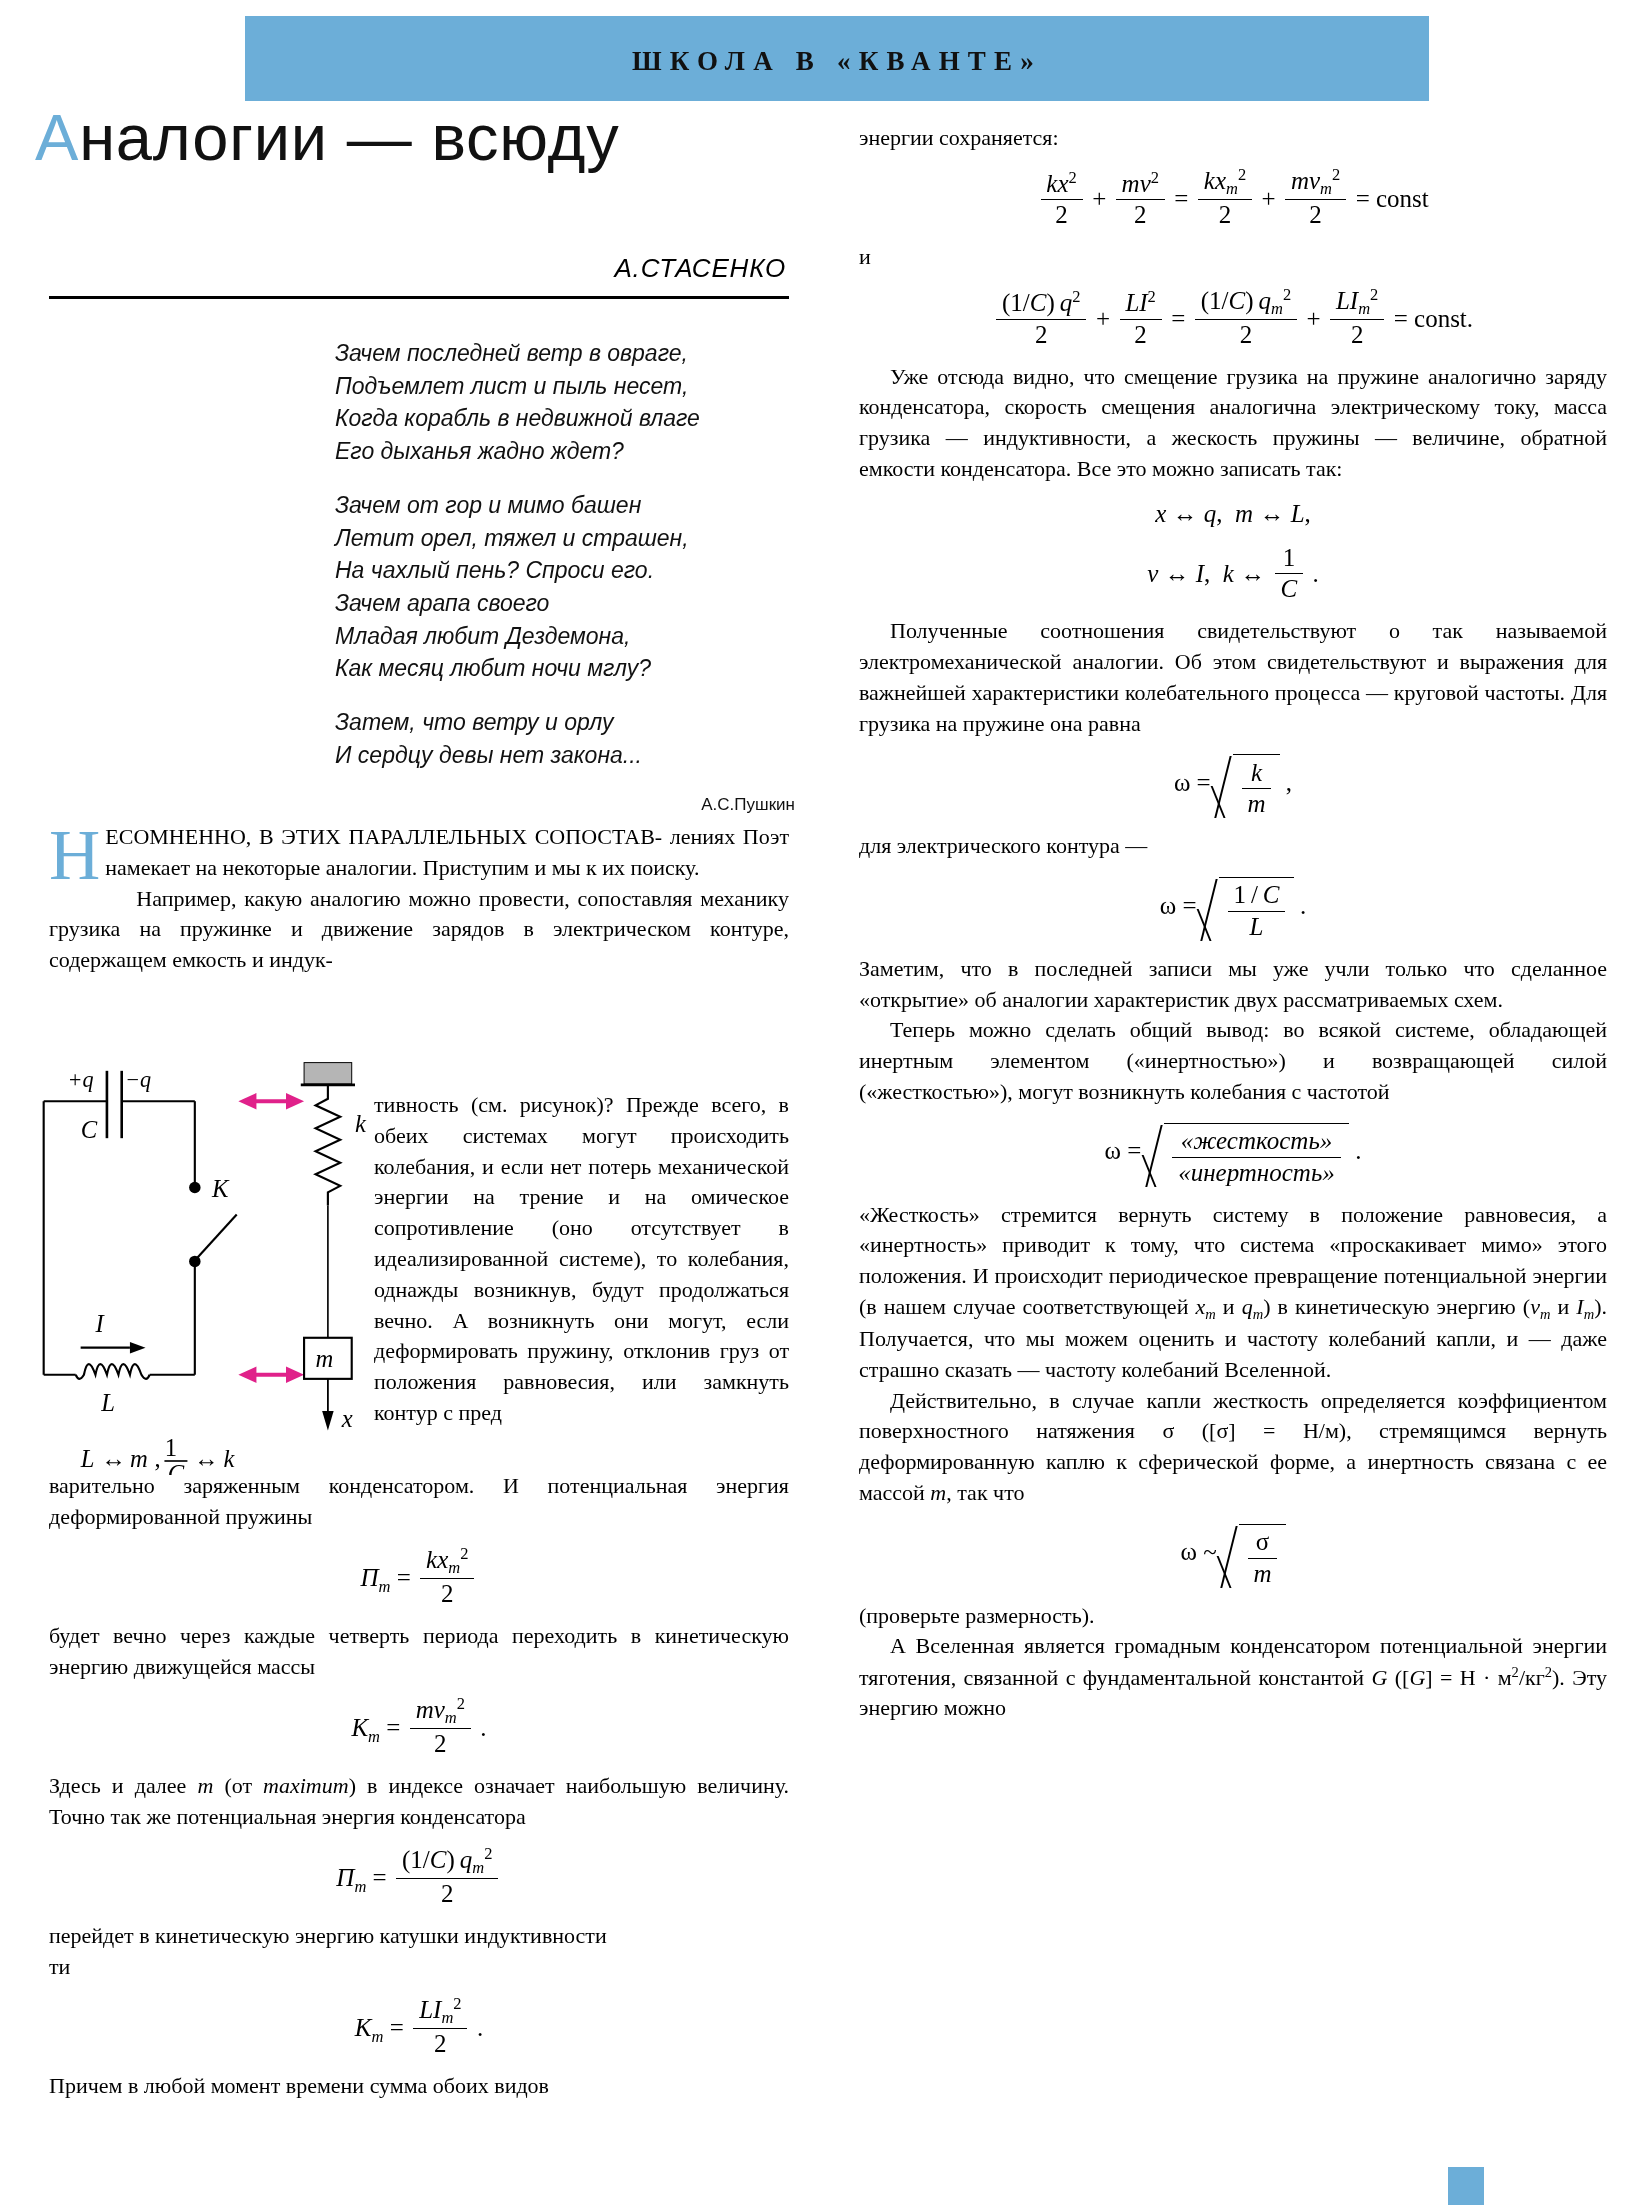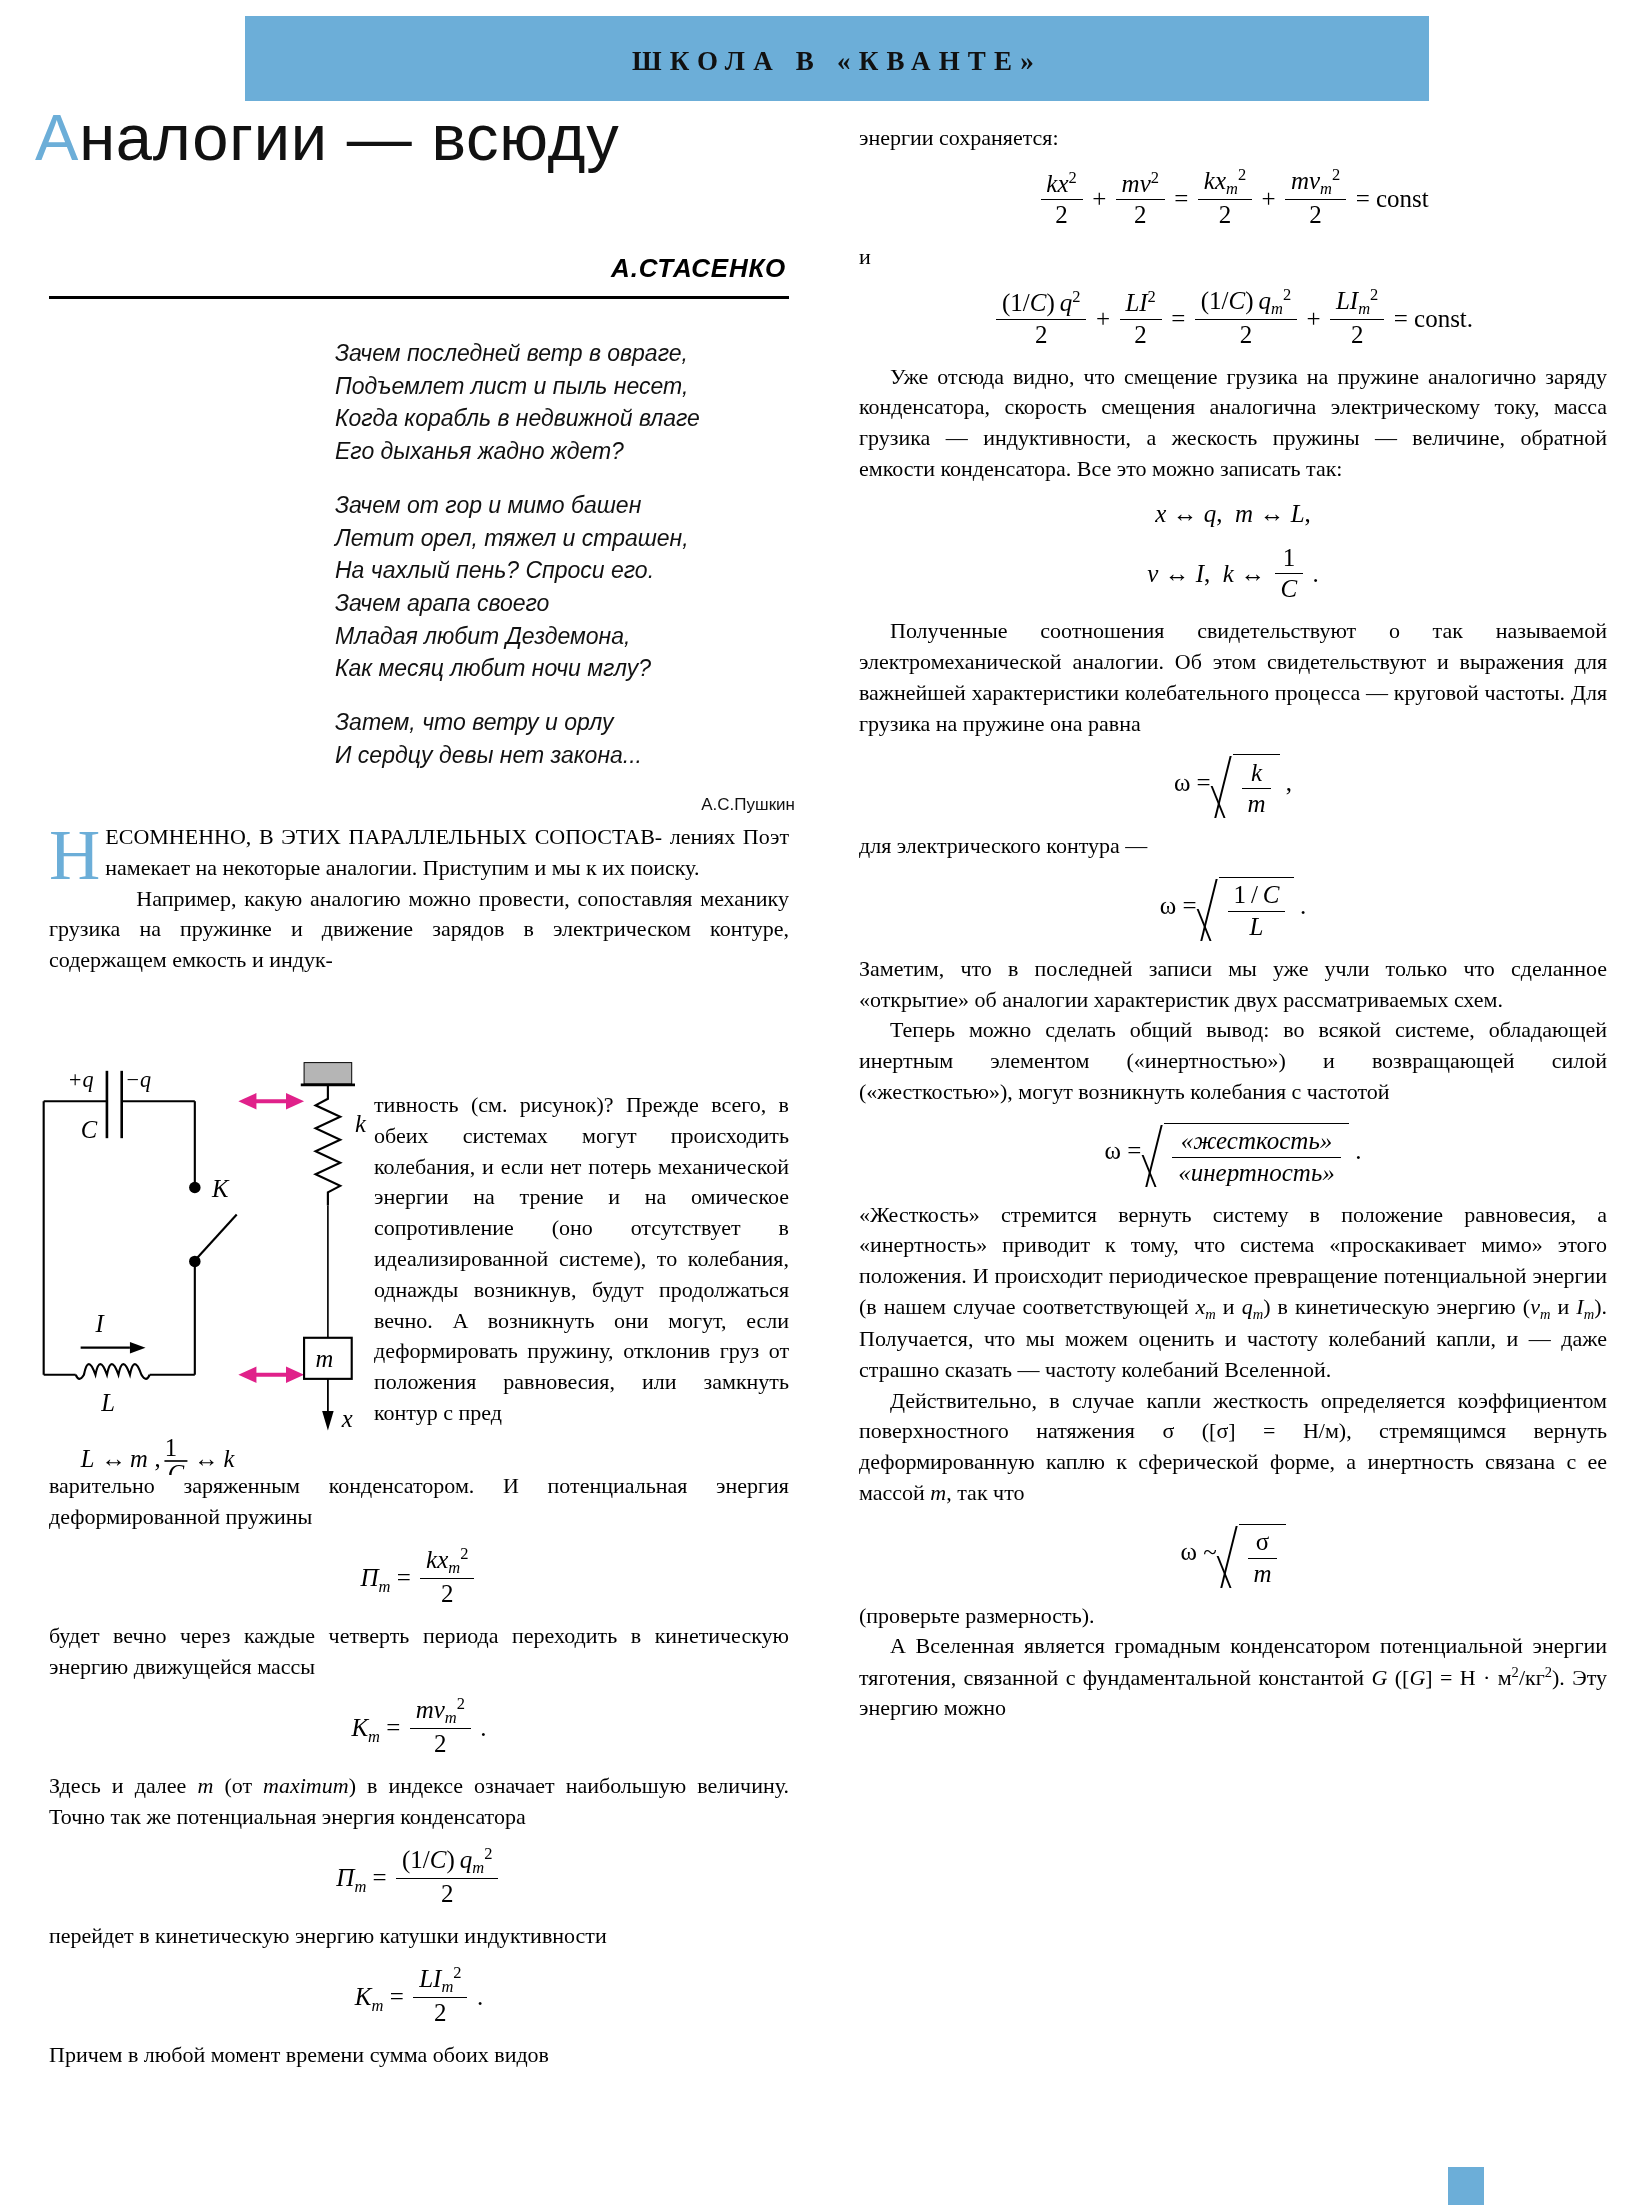--- a/index.html
+++ b/index.html
@@ -32,21 +32,21 @@
     position:absolute;left:35px;top:105px;
     font-family:"Liberation Sans","DejaVu Sans",sans-serif;
     font-size:65px;font-weight:400;letter-spacing:0.8px;
     color:#111;line-height:1;white-space:nowrap;
   }
   .article-title .cap{color:#6caed8;}
   .byline{
     position:absolute;left:36px;top:253px;width:750px;
     text-align:right;
     font-family:"Liberation Sans","DejaVu Sans",sans-serif;
-    font-style:italic;font-weight:bold;font-size:26px;letter-spacing:0.8px;
+    font-style:italic;font-weight:normal;font-size:26px;letter-spacing:0.8px;
     color:#000;
   }
   .rule{
     position:absolute;left:49px;top:296px;width:740px;height:3.3px;background:#000;
   }
 
   
   .epigraph{
     position:absolute;left:335px;top:337px;width:460px;
     font-family:"Liberation Sans","DejaVu Sans",sans-serif;
@@ -277,20 +277,21 @@
     </div>
 
     <p>Здесь и далее <span class="mi">m</span> (от <span class="mi">maximum</span>) в индексе означает наибольшую величину. Точно так же потенциальная энергия конденсатора</p>
 
     <div class="math">
       <span class="mi">Π</span><sub>m</sub> =
       <span class="frac"><span class="num">(1/<span class="mi">C</span>) <span class="mi">q</span><sub>m</sub><sup>2</sup></span><span class="den">2</span></span>
     </div>
 
     <p>перейдет в кинетическую энергию катушки индуктивности</p>
+    <p>ти</p>
 
     <div class="math">
       <span class="mi">K</span><sub>m</sub> =
       <span class="frac"><span class="num"><span class="mi">LI</span><sub>m</sub><sup>2</sup></span><span class="den">2</span></span> .
     </div>
 
     <p>Причем в любой момент времени сумма обоих видов</p>
   </div>
 
   <div class="col col-right">

